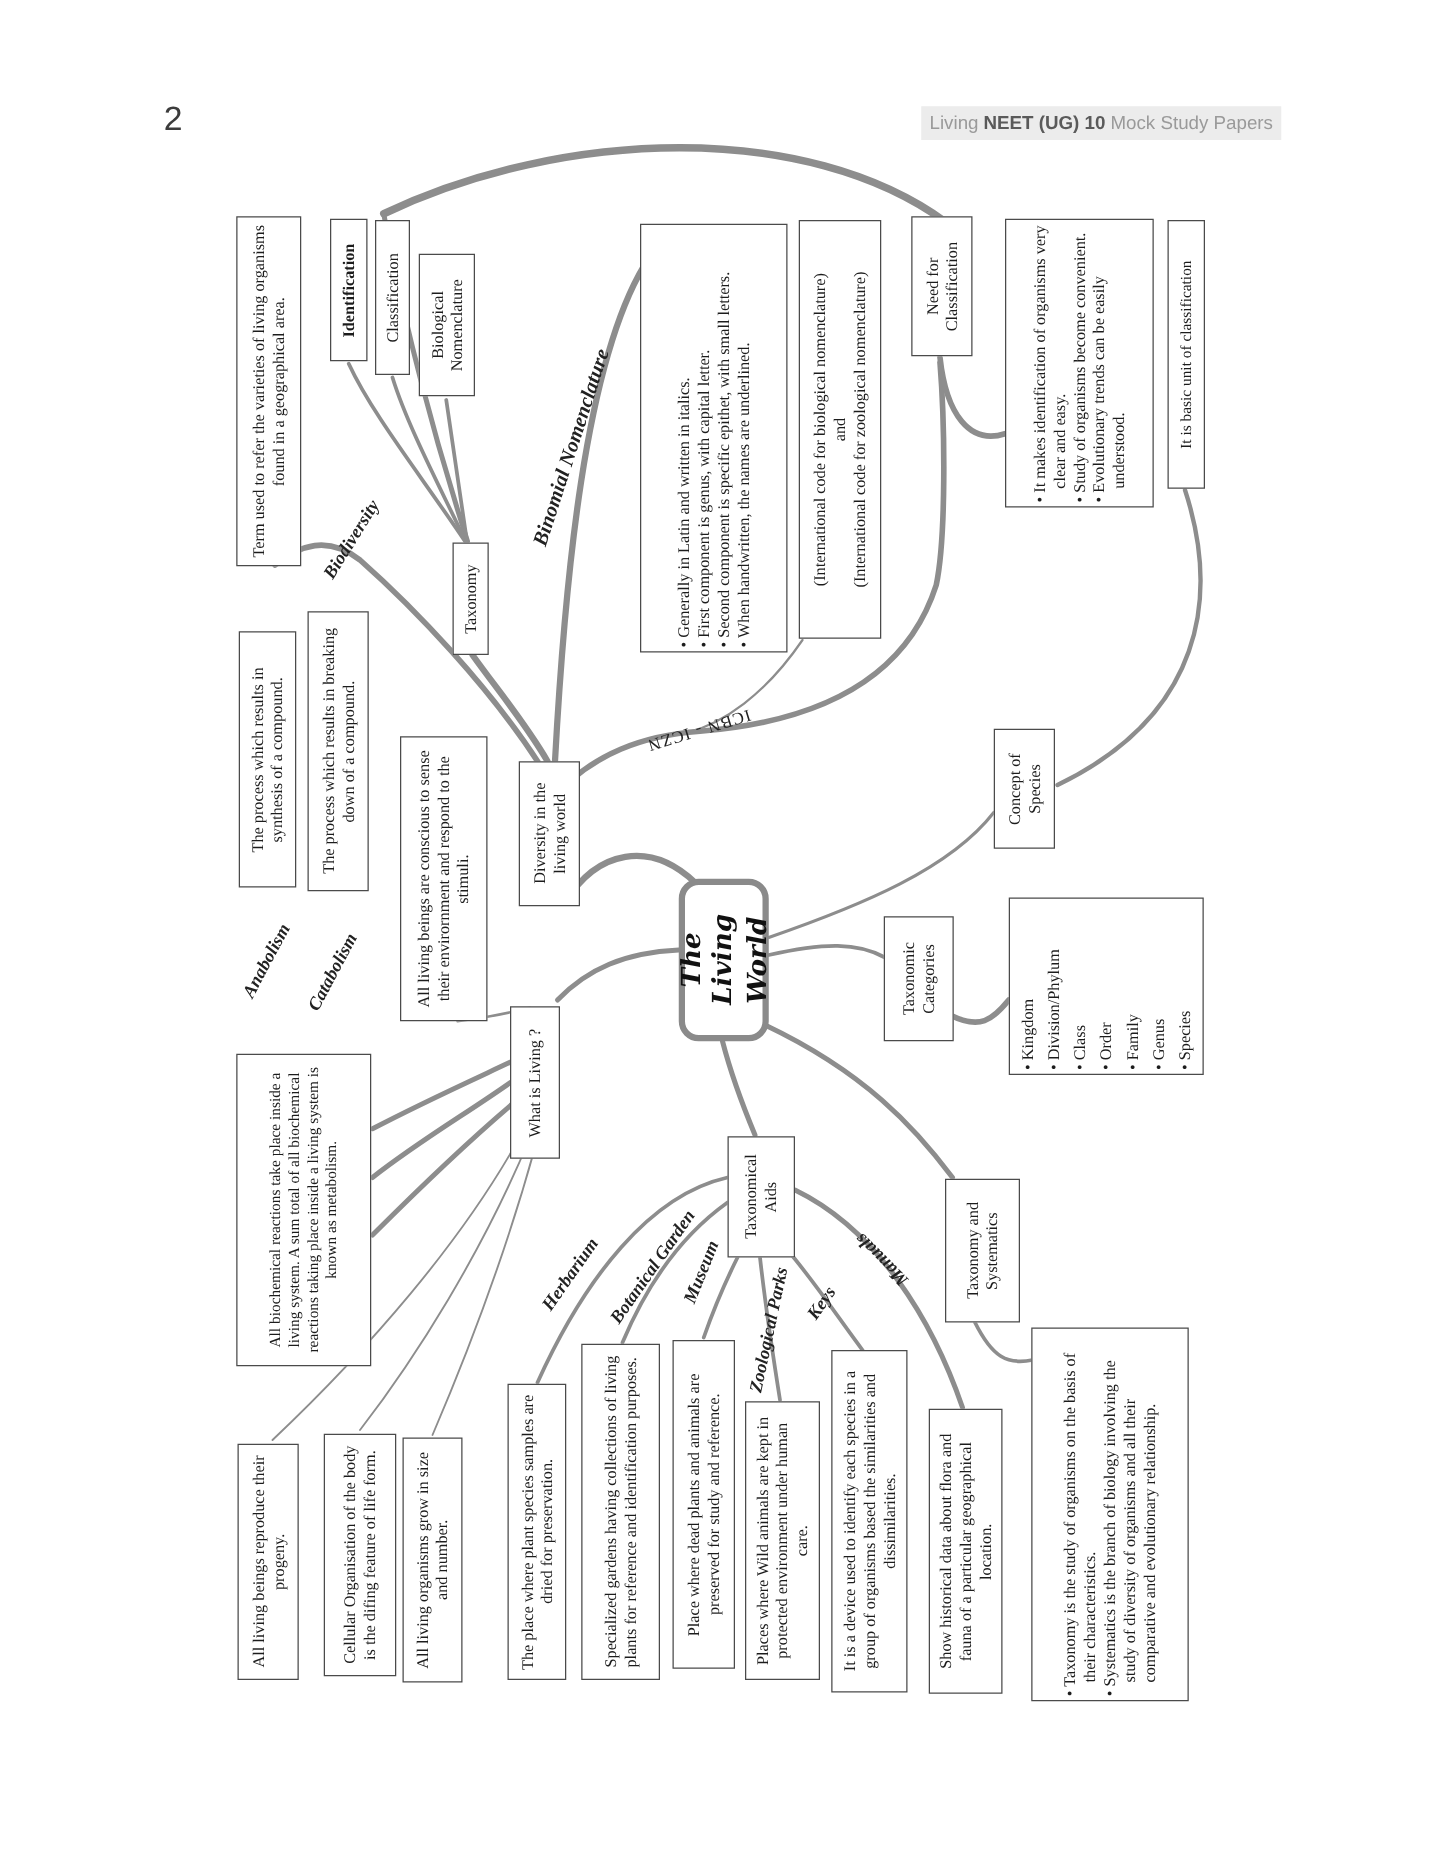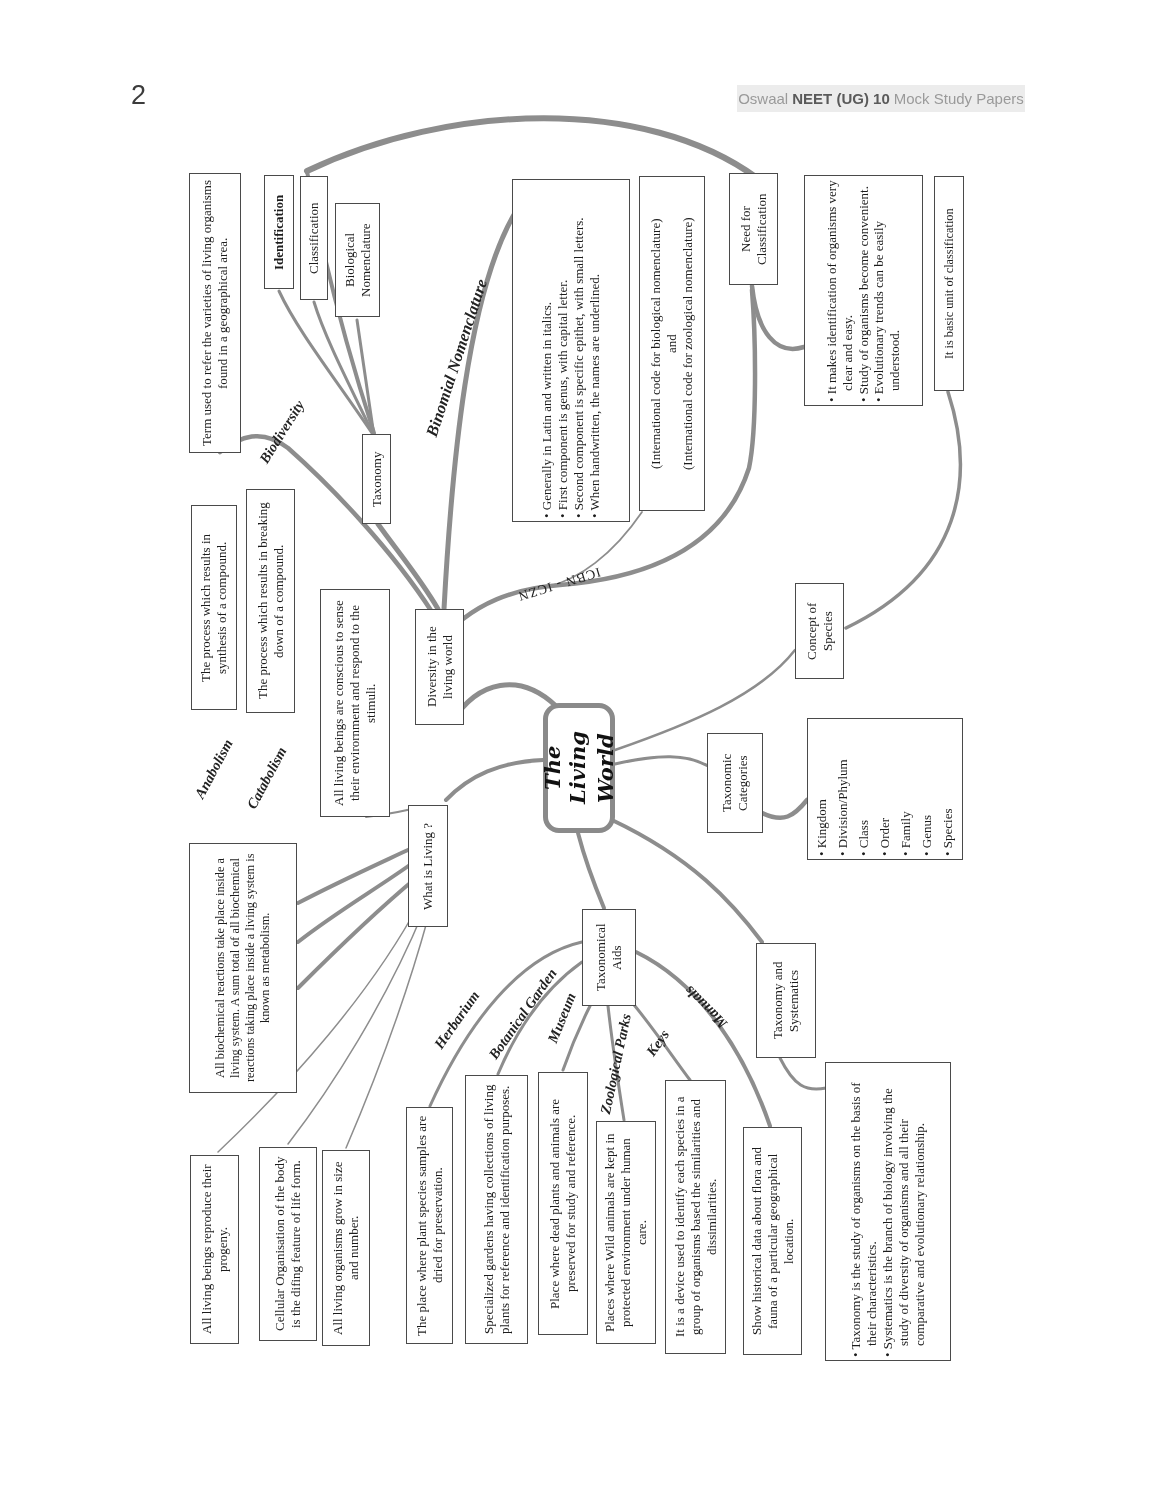--- a/index.html
+++ b/index.html
@@ -55,21 +55,21 @@
     transform:translate(-50%,-50%) rotate(var(--r));
   }
   .lbl.big{font-size:16.5px;}
   .lbl.plain{font-weight:400;font-style:normal;letter-spacing:1px;font-size:13.5px;}
 </style>
 </head>
 <body>
 
 <div class="pagenum">2</div>
 <div class="headerchip">
-  <span>Oswaal</span>
+  <span>Living</span>
   <b>NEET (UG) 10</b>
   <span>Mock Study Papers</span>
 </div>
 
 <svg class="wires" width="1159" height="1500" viewBox="0 0 1159 1500">
   <path d="M307,171 C450,103 645,96 757,178" stroke-width="6"></path>
   <path d="M307,171 C322,255 348,352 374,433" stroke-width="4"></path>
   <path d="M374,436 C338,382 298,332 279,291" stroke-width="3"></path>
   <path d="M374,436 C350,386 325,338 314,302" stroke-width="3"></path>
   <path d="M374,436 C368,396 362,356 357,320" stroke-width="3"></path>

